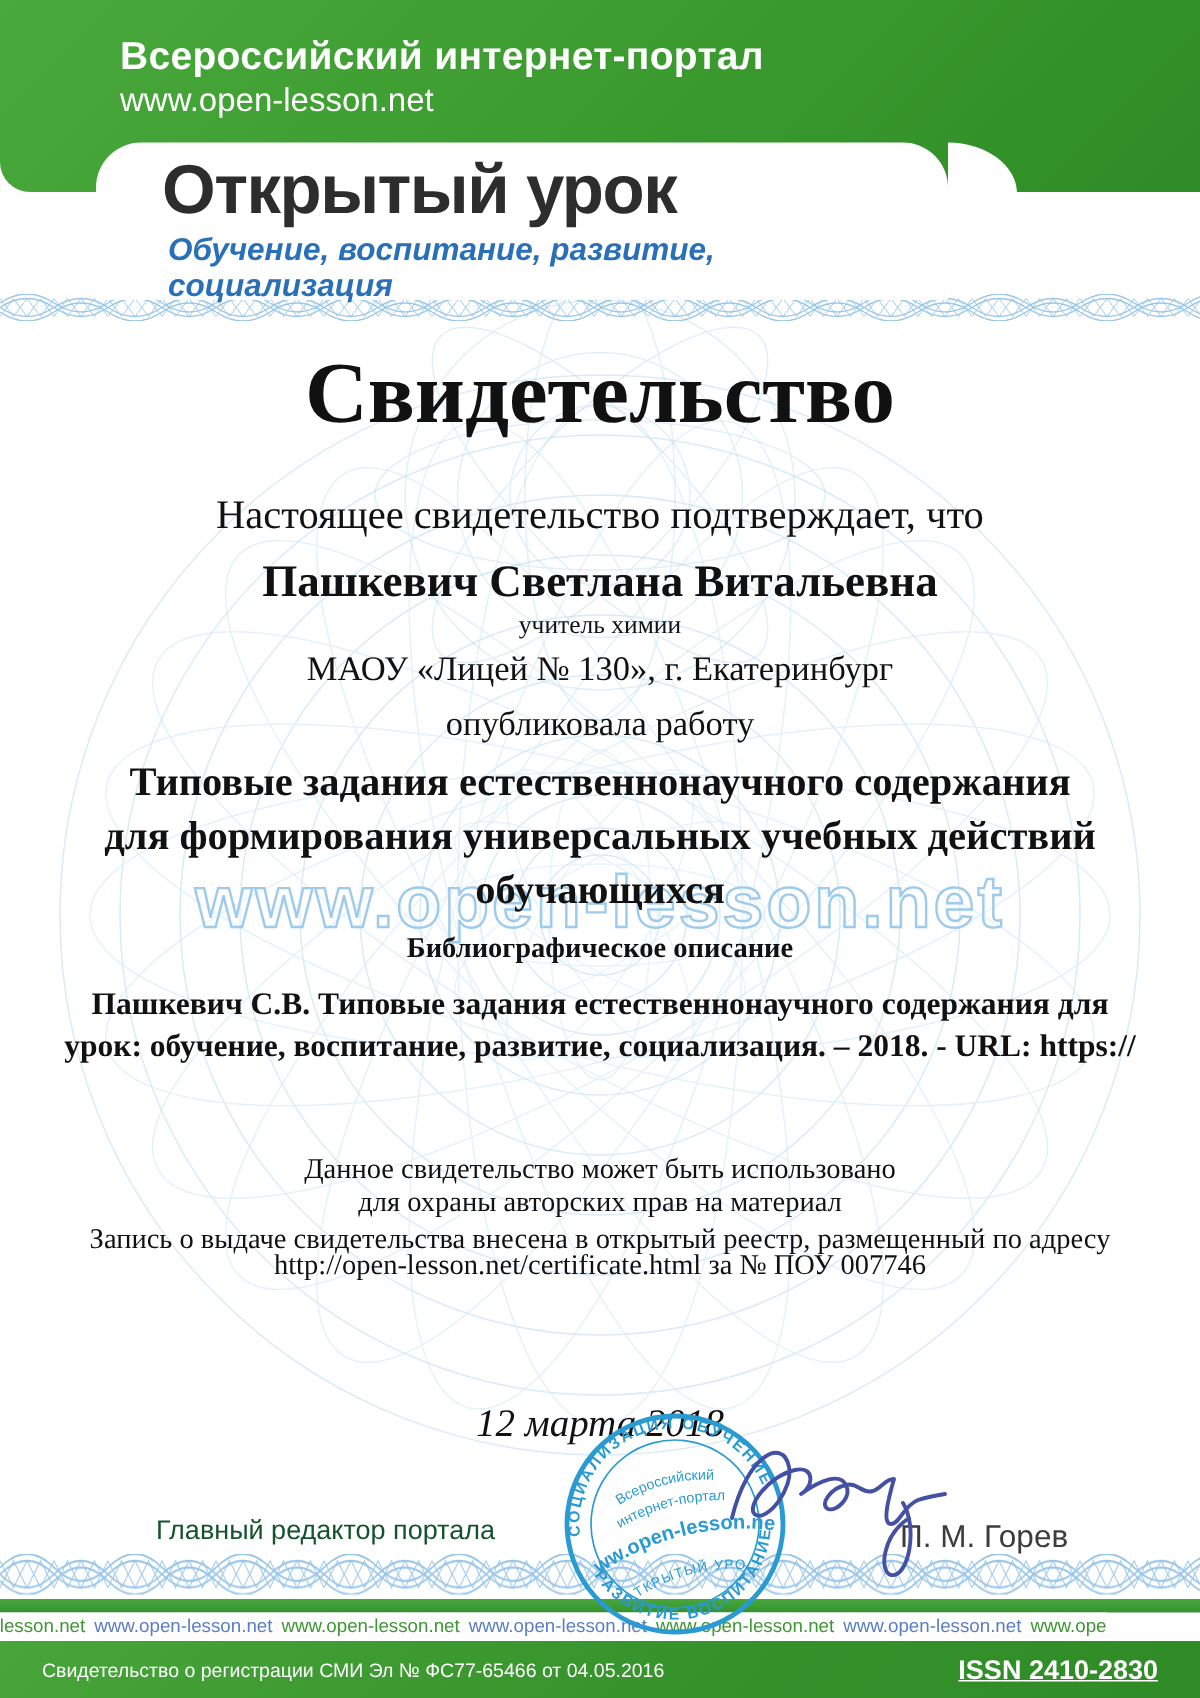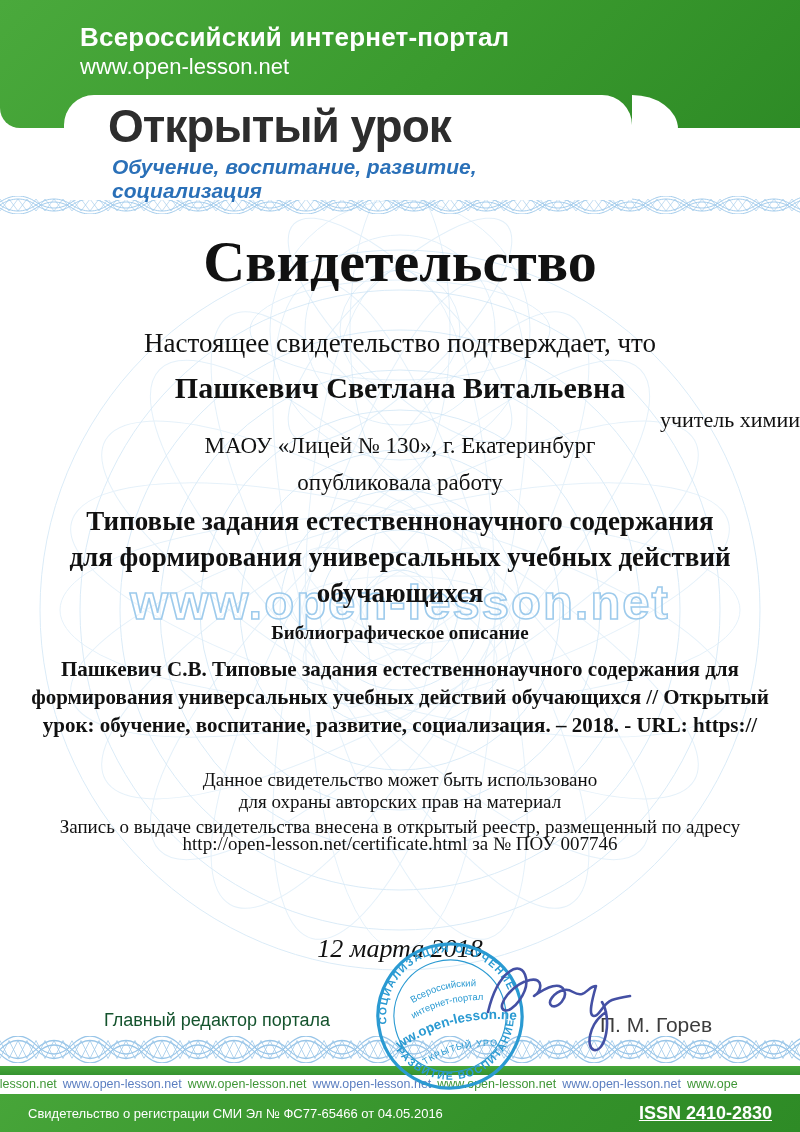--- a/index.html
+++ b/index.html
@@ -22,21 +22,21 @@
   
   .band{position:absolute;left:0;z-index:2;}
   .band-top{top:196px;}
   .band-bottom{top:1036px;}
   
   .ctext{position:absolute;left:0;width:100%;text-align:center;color:#111;z-index:3;
     font-family:"Liberation Serif",serif;}
   .cert-title{top:228px;font-size:58px;font-weight:bold;}
   .confirm-line{top:328px;font-size:27px;}
   .recipient-name{top:371px;font-size:30px;font-weight:bold;}
-  .recipient-role{top:407px;font-size:22px;text-align:right;}
+  .recipient-role{top:407px;font-size:17px;}
   .recipient-org{top:433px;font-size:23px;}
   .action-line{top:470px;font-size:23px;}
   .work-title{top:503px;font-size:27px;font-weight:bold;line-height:36px;}
   .bib-heading{top:622px;font-size:19px;font-weight:bold;}
   .bib-citation{top:655px;font-size:21px;font-weight:bold;line-height:28px;}
   .usage-1{top:769px;font-size:19px;}
   .usage-2{top:791px;font-size:19px;}
   .registry-1{top:816px;font-size:19px;}
   .registry-2{top:833px;font-size:19px;}
   .cert-date{top:918px;font-size:26px;font-style:italic;margin-top:16px;}
@@ -154,21 +154,20 @@
   <div class="ctext recipient-org">МАОУ «Лицей № 130», г. Екатеринбург</div>
   <div class="ctext action-line">опубликовала работу</div>
   <div class="ctext work-title">
     <div>Типовые задания естественнонаучного содержания</div>
     <div>для формирования универсальных учебных действий</div>
     <div>обучающихся</div>
   </div>
   <div class="ctext bib-heading">Библиографическое описание</div>
   <div class="ctext bib-citation">
     <div>Пашкевич С.В. Типовые задания естественнонаучного содержания для</div>
-    <div>формирования универсальных учебных действий обучающихся // Открытый</div>
     <div>урок: обучение, воспитание, развитие, социализация. – 2018. - URL: https://</div>
   </div>
   <div class="ctext usage-1">Данное свидетельство может быть использовано</div>
   <div class="ctext usage-2">для охраны авторских прав на материал</div>
   <div class="ctext registry-1">Запись о выдаче свидетельства внесена в открытый реестр, размещенный по адресу</div>
   <div class="ctext registry-2">http://open-lesson.net/certificate.html за № ПОУ 007746</div>
   <div class="ctext cert-date">12 марта 2018</div>
 
   <div class="editor-label">Главный редактор портала</div>
   <div class="editor-name">П. М. Горев</div>

